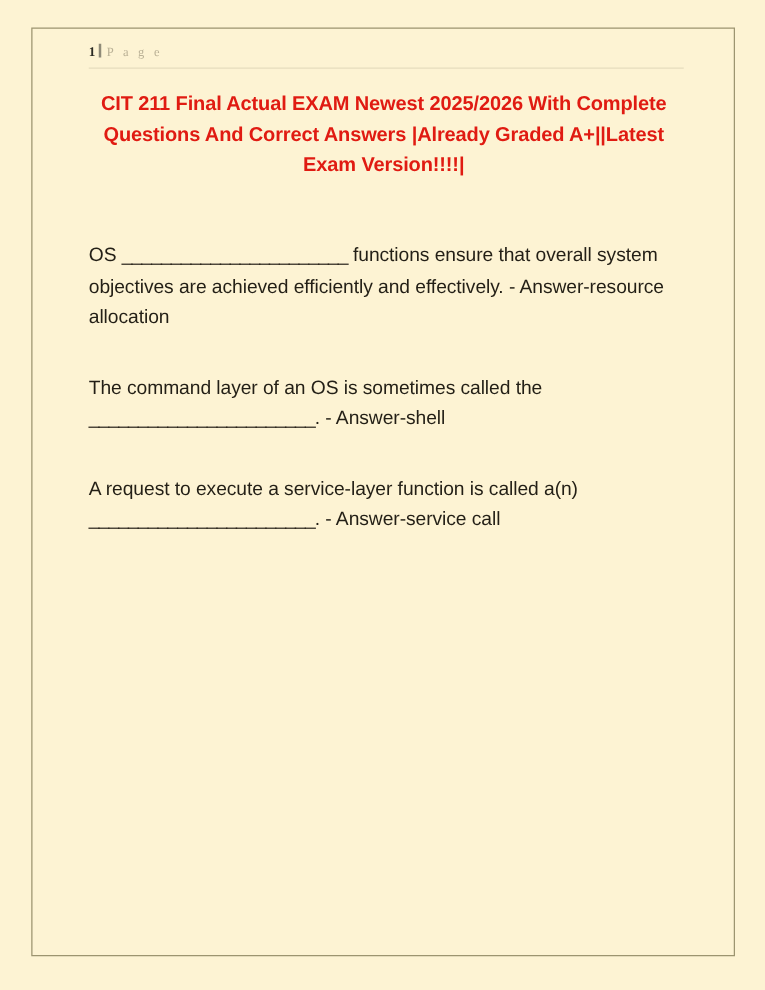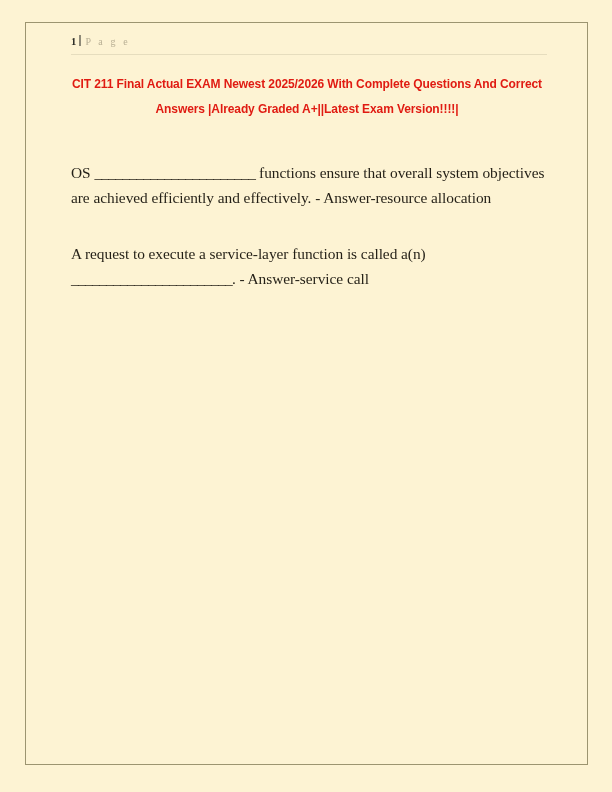--- a/index.html
+++ b/index.html
@@ -86,34 +86,33 @@
     background: #e6ddbe;
   }
 
   
   #title {
     position: absolute;
     left: 46px;
     top: 49px;
     width: 470px;
     text-align: center;
-    font-size: 12px;
+    font-size: 16px;
     font-weight: bold;
     line-height: 24.5px;
     color: #e01b12;
     letter-spacing: -0.1px;
   }
 
   
   #body {
     position: absolute;
     left: 45px;
-    top: 138px;
+    top: 170px;
     width: 480px;
-    font-family: Liberation Serif, serif;
   }
   .qa {
     font-size: 15.4px;
     line-height: 24.5px;
     color: #231f16;
     margin: 0 0 32px 0;
     letter-spacing: -0.05px;
   }
   .qa:last-child { margin-bottom: 16px; }
   .blank {
@@ -140,20 +139,23 @@
       <div id="title">CIT 211 Final Actual EXAM Newest 2025/2026 With Complete Questions And Correct Answers |Already Graded A+||Latest Exam Version!!!!|</div>
 
       <div id="body">
 
         <p class="qa">
           <span>OS </span><span class="blank">_______________________</span><span> functions ensure that overall system objectives are achieved efficiently and effectively. - Answer-resource allocation</span>
         </p>
 
 
 
+        <p class="qa">
+          <span>The command layer of an OS is sometimes called the </span><span class="blank">_______________________</span><span>. - Answer-shell</span>
+        </p>
 
         <p class="qa">
           <span>A request to execute a service-layer function is called a(n) </span><span class="blank">_______________________</span><span>. - Answer-service call</span>
         </p>
 
       </div>
 
     </div>
   </div>
 </div>

